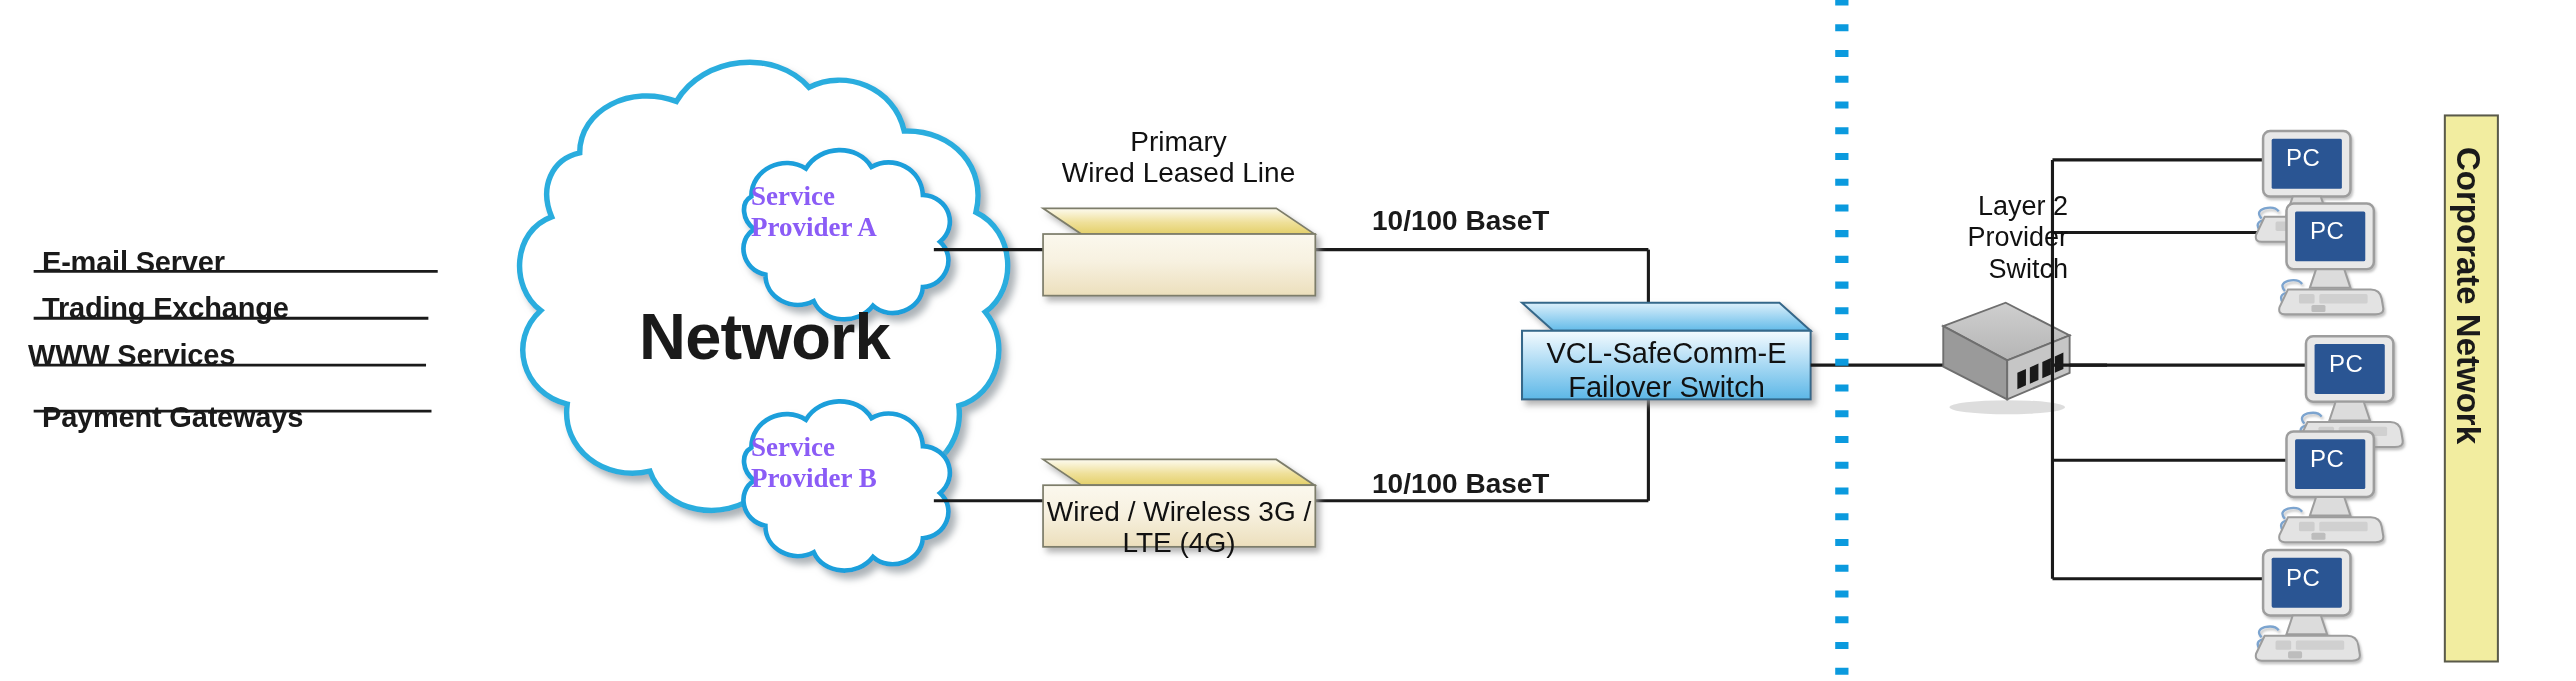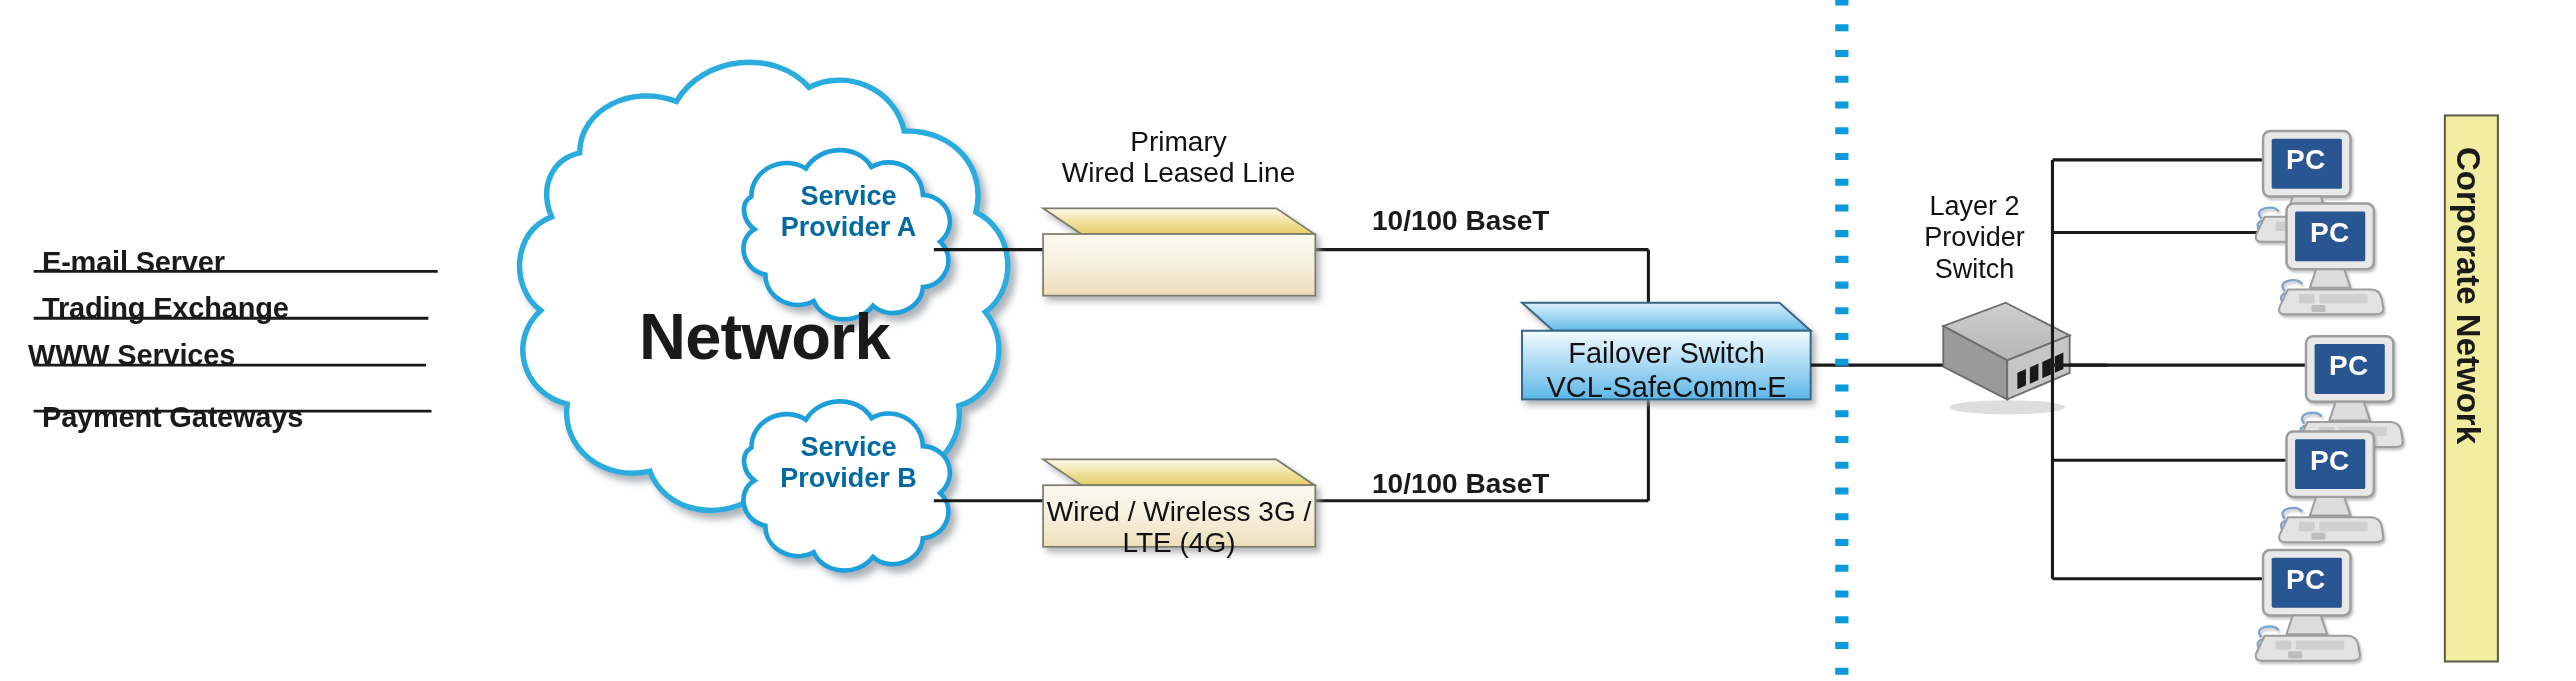--- a/index.html
+++ b/index.html
@@ -6,33 +6,33 @@
   body{
     width:2576px;height:681px;position:relative;overflow:hidden;
     font-family:"Liberation Sans", sans-serif;
     -webkit-font-smoothing:antialiased;
   }
   #stage{position:absolute;left:0;top:0;width:2576px;height:681px;}
   #svgroot{position:absolute;left:0;top:0;width:2576px;height:681px;}
 
   .txt{position:absolute;color:#1a1a1a;font-weight:bold;white-space:nowrap;line-height:1.12;}
   .svc-label{
-    position:absolute;color:#0369a1;font-weight:bold;text-align:center;
-    line-height:1.15;white-space:nowrap;
+    position:absolute;color:#8b5cf6;font-weight:bold;text-align:left;
+    line-height:1.15;white-space:nowrap;font-family:Liberation Serif, serif;
   }
   .left-label{font-size:29px;letter-spacing:-0.2px;margin-top:9px;}
   .net-word{font-size:65px;letter-spacing:-0.8px;}
   .cap{font-size:28px;text-align:center;line-height:1.16;}
   .basetx{font-size:28px;}
   .dev-text{
     position:absolute;text-align:center;color:#111;font-weight:normal;
     font-size:27px;line-height:1.12;white-space:nowrap;
   }
   .pclabel{
-    position:absolute;color:#ffffff;font-weight:bold;font-size:28px;
+    position:absolute;color:#ffffff;font-weight:normal;font-size:24px;
     letter-spacing:0.4px;
   }
   .corp{
     position:absolute;font-weight:bold;font-size:33px;color:#1a1a1a;
     white-space:nowrap;transform-origin:0 0;letter-spacing:0px;
   }
 </style>
 </head>
 <body>
 
@@ -289,25 +289,25 @@
   <div class="txt basetx" style="left:1372px;top:205px;">10/100 BaseT</div>
 
   <div class="dev-text cap" style="left:980px;top:496px;width:398px;font-size:28px;">
     <div>Wired / Wireless 3G /</div>
     <div>LTE (4G)</div>
   </div>
 
   <div class="txt basetx" style="left:1372px;top:468px;">10/100 BaseT</div>
 
   <div class="dev-text" style="left:1522px;top:336px;width:289px;font-size:29px;line-height:1.18;">
+    <div>VCL-SafeComm-E</div>
     <div>Failover Switch</div>
-    <div>VCL-SafeComm-E</div>
-  </div>
-
-  <div class="dev-text" style="left:1881px;top:191px;width:187px;font-size:27px;line-height:1.16;">
+  </div>
+
+  <div class="dev-text" style="left:1881px;top:191px;width:187px;font-size:27px;line-height:1.16;text-align:right;">
     <div>Layer 2</div>
     <div>Provider</div>
     <div>Switch</div>
   </div>
 
   <div class="pclabel" style="left:2286px;top:144px;">PC</div>
   <div class="pclabel" style="left:2310px;top:217px;">PC</div>
   <div class="pclabel" style="left:2329px;top:350px;">PC</div>
   <div class="pclabel" style="left:2310px;top:445px;">PC</div>
   <div class="pclabel" style="left:2286px;top:564px;">PC</div>

